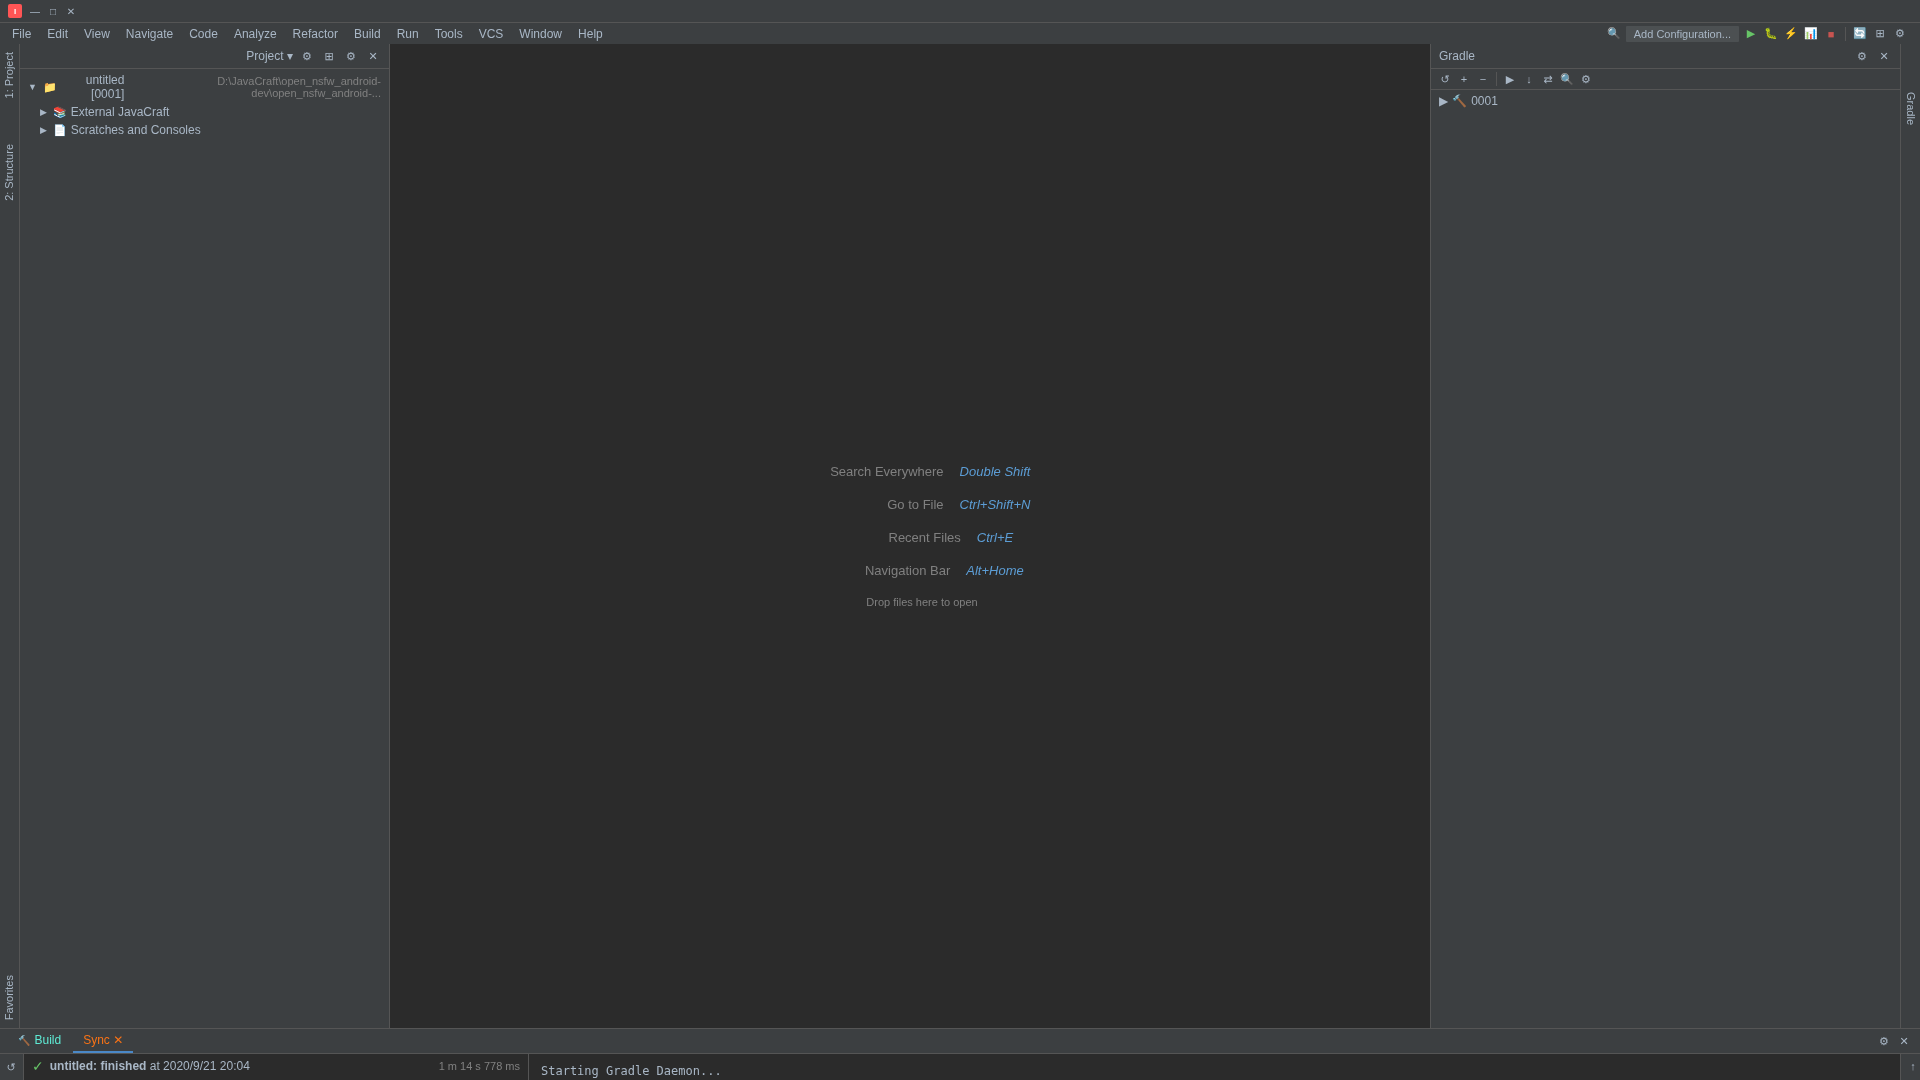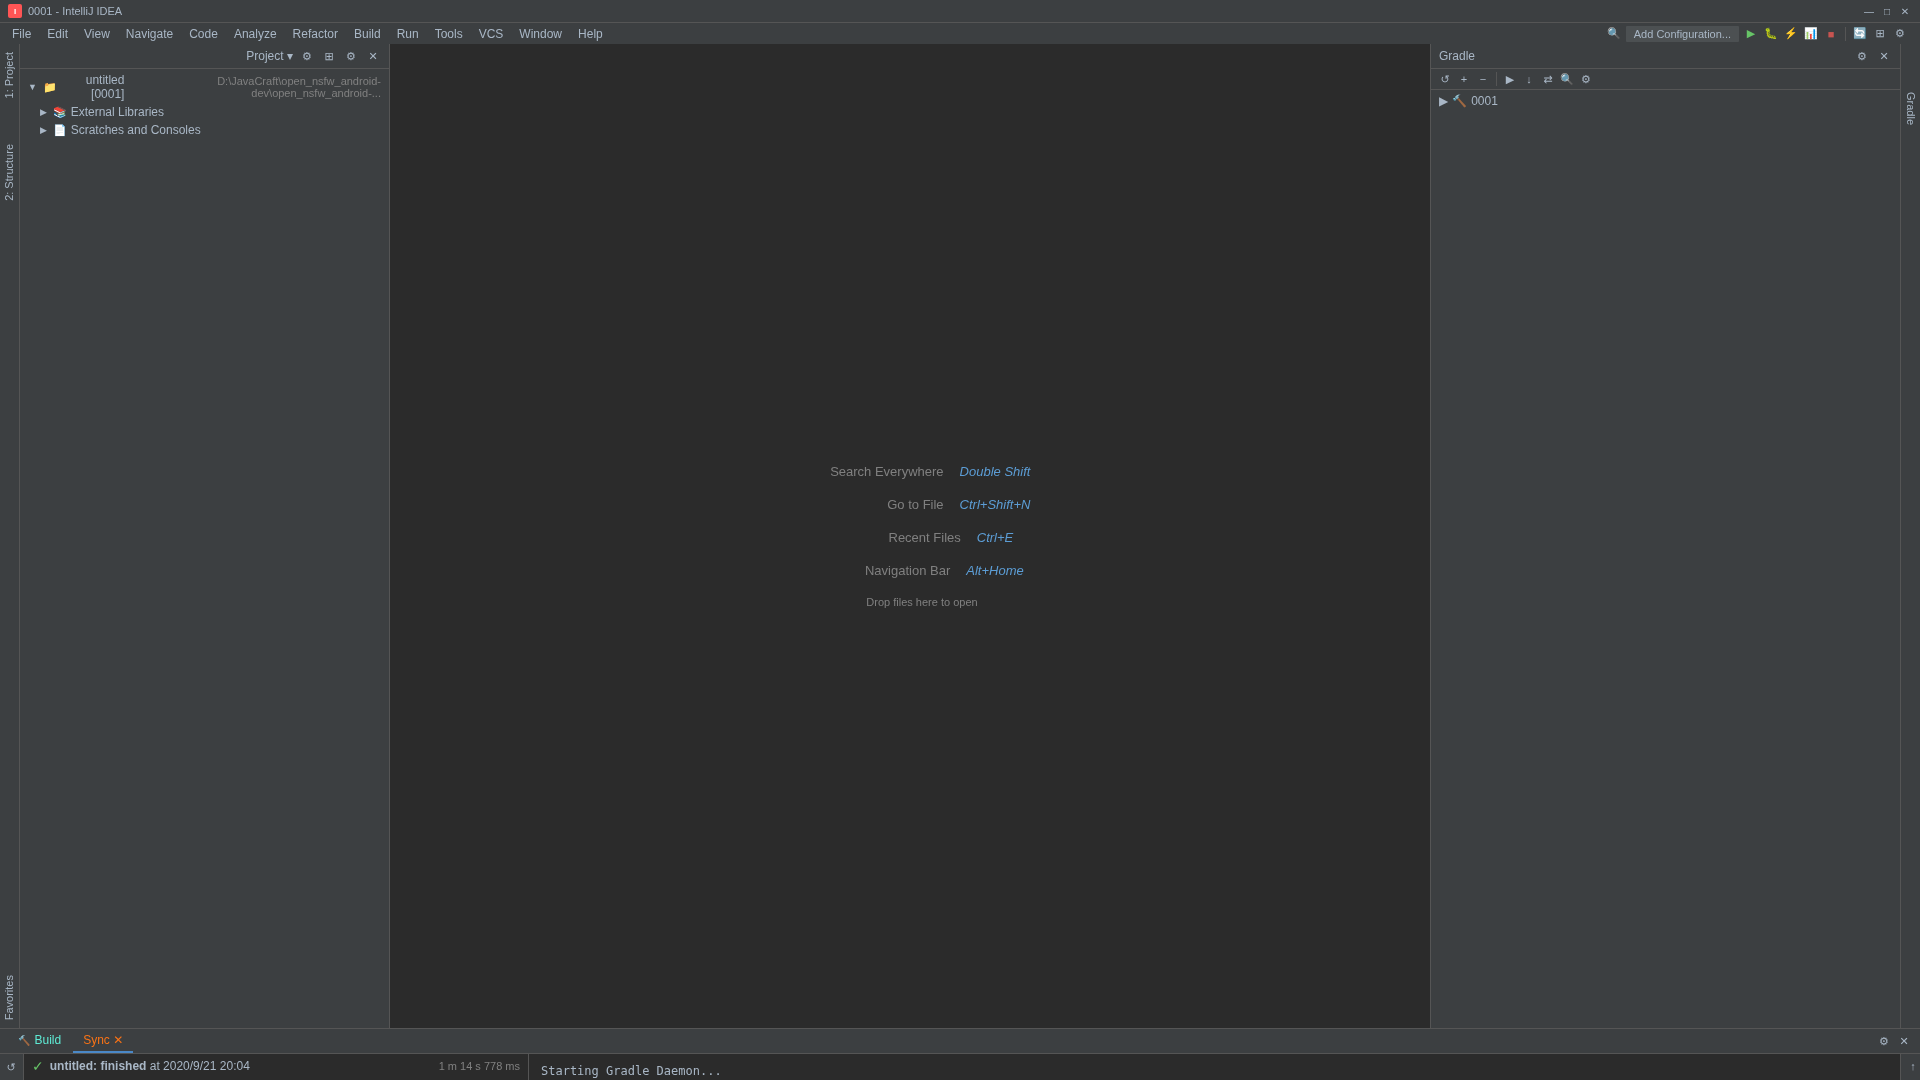--- a/index.html
+++ b/index.html
@@ -354,21 +354,20 @@
 
     #gradle-panel .gear-icon {
       margin-left: auto;
     }
   </style>
 </head>
 <body>
 
 <div id="title-bar">
   <div class="app-icon">I</div>
-  <span class="title-text">0001 - IntelliJ IDEA</span>
   <div class="window-controls">
     <div class="win-btn">—</div>
     <div class="win-btn">□</div>
     <div class="win-btn">✕</div>
   </div>
 </div>
 
 <div id="menu-bar">
   <div class="menu-item">File</div>
   <div class="menu-item">Edit</div>
@@ -421,21 +420,21 @@
       <div class="tree-item">
         <span class="tree-expand">▼</span>
         <span class="tree-icon">📁</span>
         <span>untitled [0001]</span>
         <span style="color:#808080; font-size:11px; margin-left:4px;">D:\JavaCraft\open_nsfw_android-dev\open_nsfw_android-...</span>
       </div>
 
       <div class="tree-item indent-1">
         <span class="tree-expand">▶</span>
         <span class="tree-icon">📚</span>
-        <span>External Libraries</span>
+        <span>External JavaCraft</span>
       </div>
 
       <div class="tree-item indent-1">
         <span class="tree-expand">▶</span>
         <span class="tree-icon">📄</span>
         <span>Scratches and Consoles</span>
       </div>
     </div>
   </div>
 

